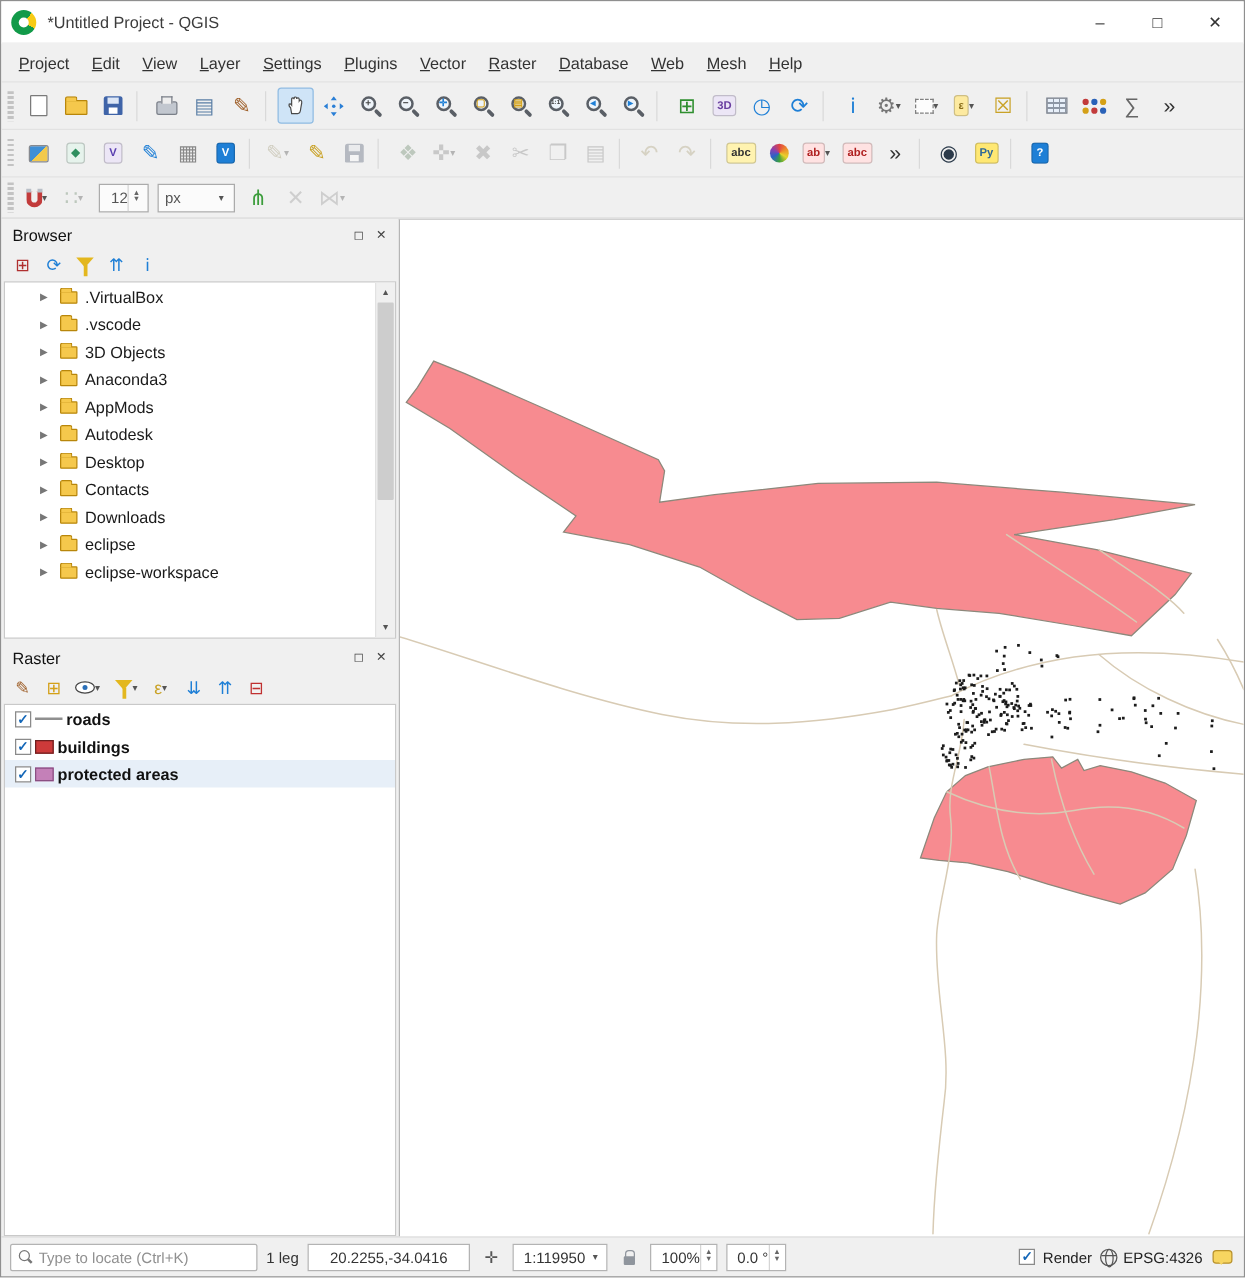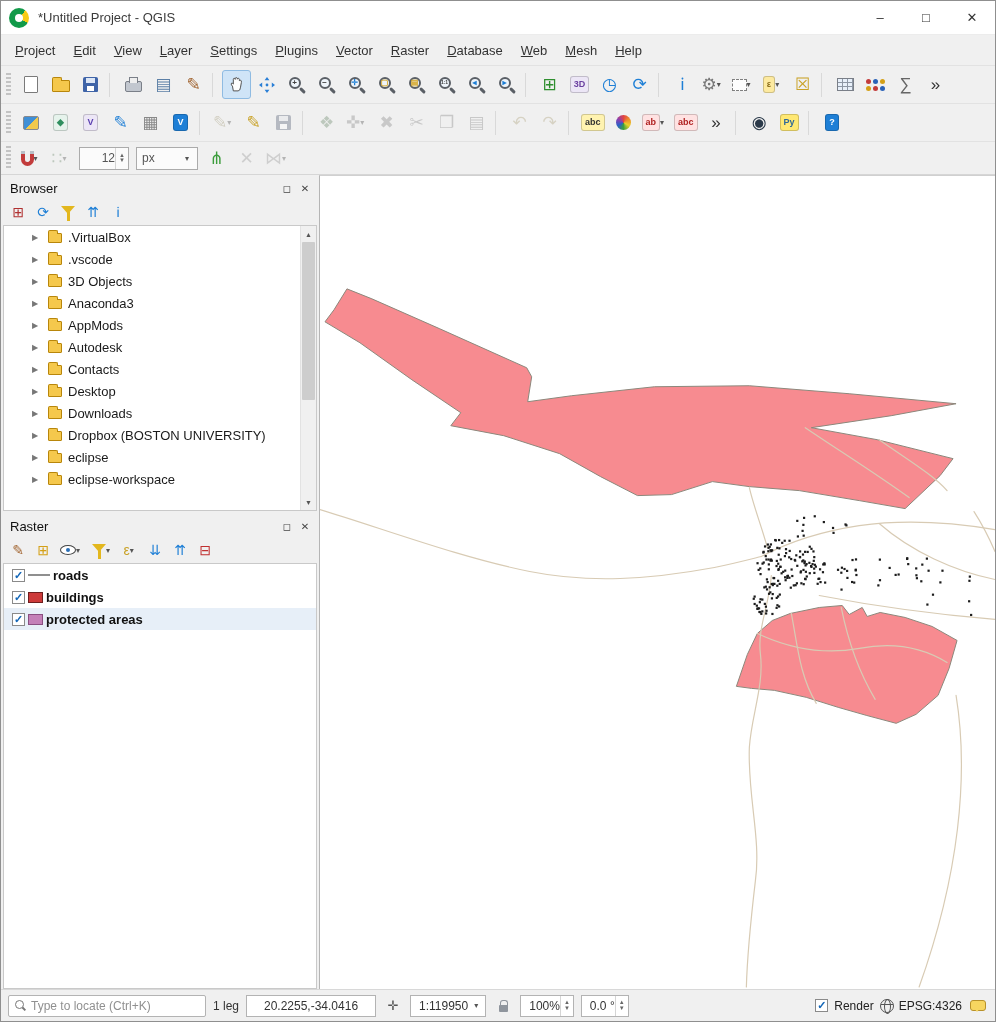--- a/index.html
+++ b/index.html
@@ -69,21 +69,21 @@
   .i-lock{width:9px;height:7px;background:#8f959d;border-radius:1px;position:relative;margin-top:5px}
   .i-lock::before{content:"";position:absolute;top:-5px;left:1px;width:6px;height:5px;border:1.5px solid #8f959d;border-bottom:none;border-radius:3px 3px 0 0}
   .i-globe{width:14px;height:14px;border:1.5px solid #555;border-radius:50%;position:relative;flex:0 0 auto}
   .i-globe::before{content:"";position:absolute;left:0;right:0;top:4.5px;height:1.2px;background:#555}
   .i-globe::after{content:"";position:absolute;left:3px;top:-1px;width:5px;height:13px;border:1.2px solid #555;border-radius:50%}
   .i-bubble{width:16px;height:11px;background:#f7d560;border:1px solid #b8912a;border-radius:3px;position:relative}
   .i-bubble::after{content:"";position:absolute;bottom:-5px;left:3px;border:3px solid transparent;border-top:4px solid #f7d560}
 
   
   .snapspin,.snapcombo{height:23px;background:#fbfbfb;border:1px solid #ababab;display:flex;align-items:center;font-size:12px;color:#555;margin:0 3px}
-  .snapspin{width:50px;padding-left:6px;justify-content:flex-end}
+  .snapspin{width:40px;padding-left:6px;justify-content:center}
   .snapcombo{width:62px;padding:0 5px;justify-content:space-between}
   .spinner{display:flex;flex-direction:column;align-items:center;font-size:6px;line-height:5.5px;color:#666;padding:0 3px;border-left:1px solid #d5d5d5;height:100%;justify-content:center}
   .spinner i{font-style:normal}
 
   
   .main{flex:1;display:flex;min-height:0}
   .dock{width:318px;flex:0 0 auto;background:#f0f0f0;padding:2px 2px 0 2px;display:flex;flex-direction:column}
   .panel{display:flex;flex-direction:column;min-height:0}
   .panel.browser{height:334px;flex:0 0 auto}
   .panel.layerspanel{flex:1;margin-top:4px}
@@ -465,36 +465,31 @@
                 <span class="tlabel">AppMods</span>
               </div>
               <div class="trow">
                 <span class="twist"></span>
                 <span class="i-folder sm"></span>
                 <span class="tlabel">Autodesk</span>
               </div>
               <div class="trow">
                 <span class="twist"></span>
                 <span class="i-folder sm"></span>
+                <span class="tlabel">Desktop</span>
+              </div>
+              <div class="trow">
+                <span class="twist"></span>
+                <span class="i-folder sm"></span>
                 <span class="tlabel">Contacts</span>
               </div>
               <div class="trow">
                 <span class="twist"></span>
                 <span class="i-folder sm"></span>
-                <span class="tlabel">Desktop</span>
-              </div>
-              <div class="trow">
-                <span class="twist"></span>
-                <span class="i-folder sm"></span>
                 <span class="tlabel">Downloads</span>
-              </div>
-              <div class="trow">
-                <span class="twist"></span>
-                <span class="i-folder sm"></span>
-                <span class="tlabel">Dropbox (BOSTON UNIVERSITY)</span>
               </div>
               <div class="trow">
                 <span class="twist"></span>
                 <span class="i-folder sm"></span>
                 <span class="tlabel">eclipse</span>
               </div>
               <div class="trow">
                 <span class="twist"></span>
                 <span class="i-folder sm"></span>
                 <span class="tlabel">eclipse-workspace</span>

